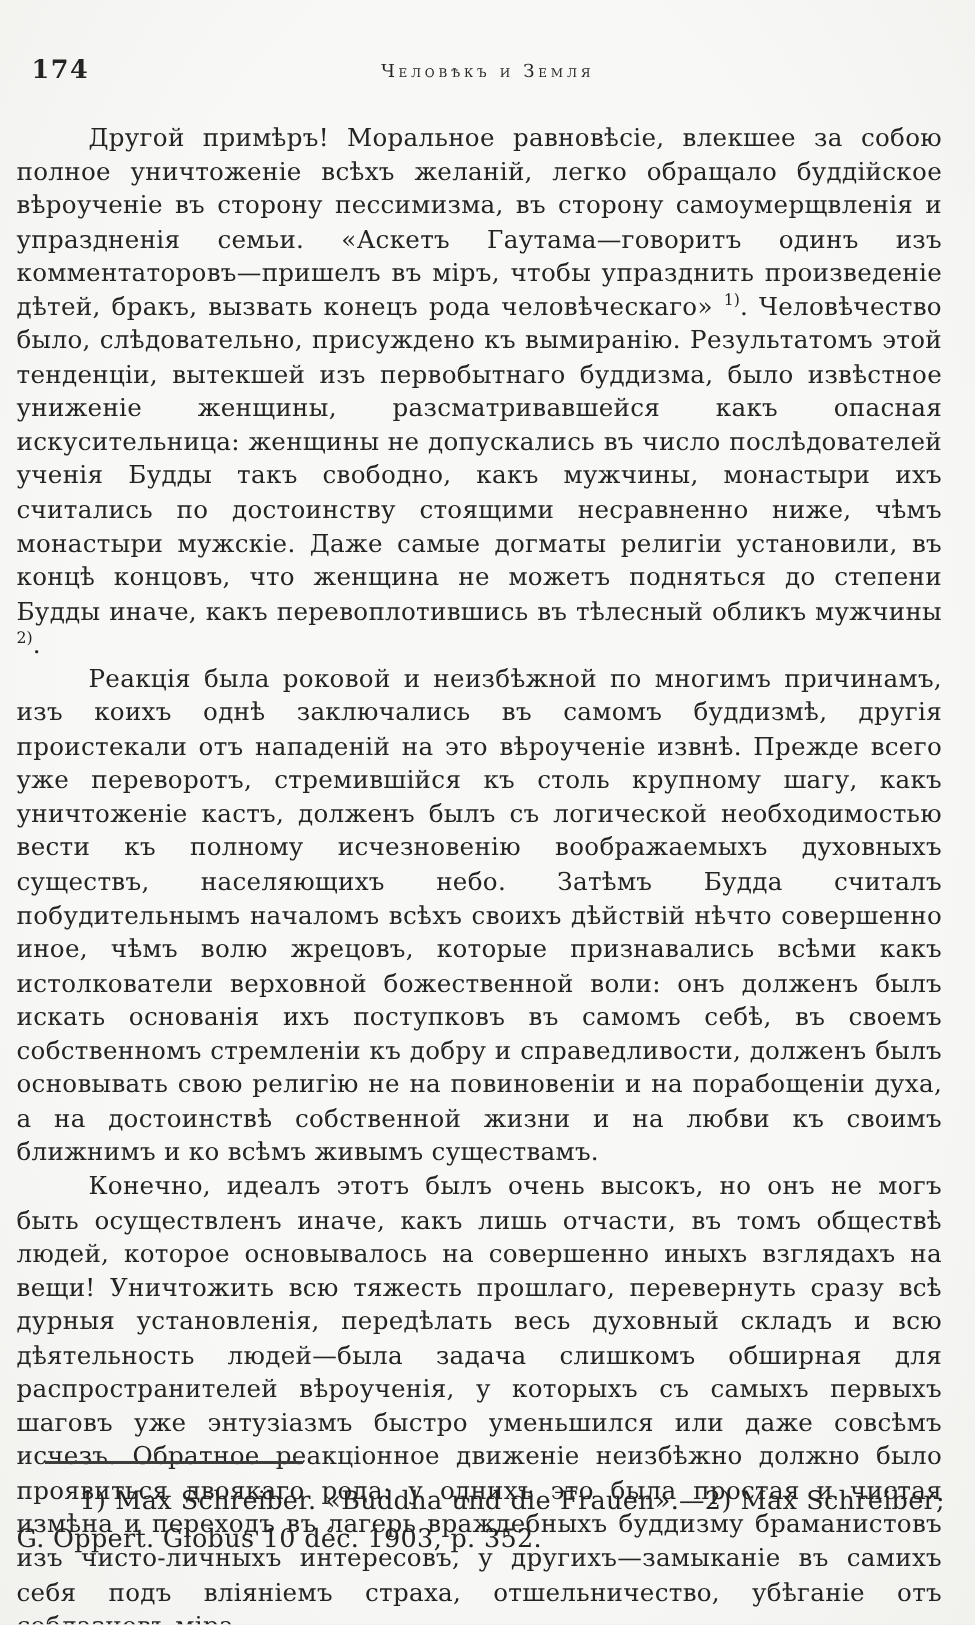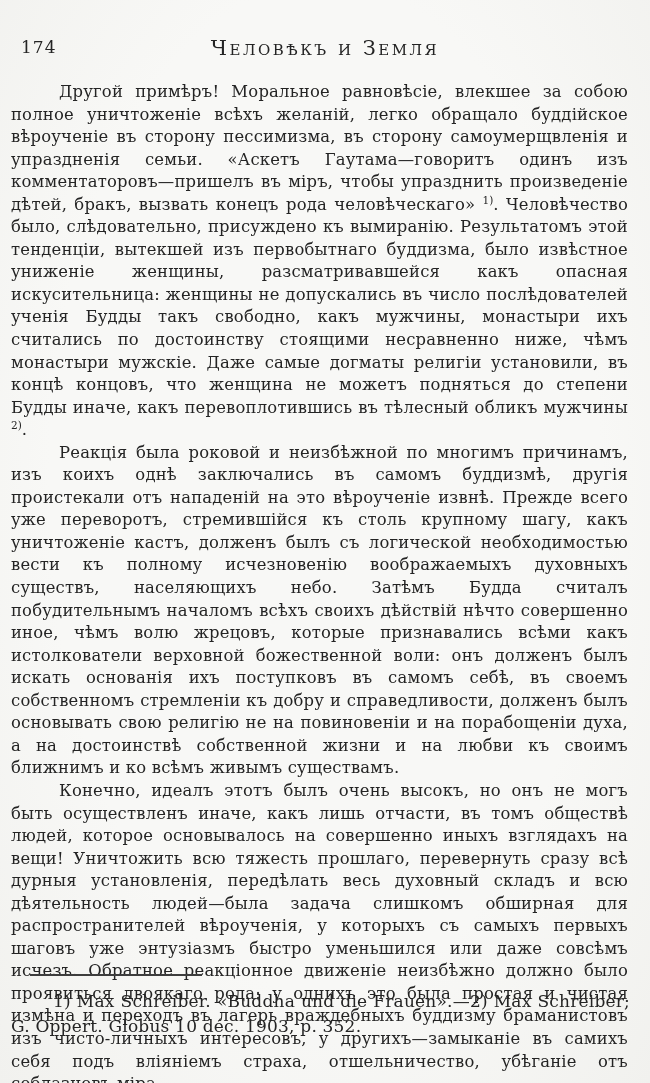--- a/index.html
+++ b/index.html
@@ -25,24 +25,25 @@
     right: 0;
     height: 24px;
     text-align: center;
   }
   .page-number {
     position: absolute;
     left: 21px;
     top: 1px;
     font-size: 17px;
     letter-spacing: 1px;
+    font-weight: bold;
   }
   .running-title {
     font-variant: small-caps;
-    font-size: 21px;
+    font-size: 12px;
     letter-spacing: 2.5px;
     white-space: nowrap;
   }
   .body-text {
     position: absolute;
     top: 81px;
     left: 11px;
     width: 617px;
     text-align: justify;
     font-size: 16.4px;

